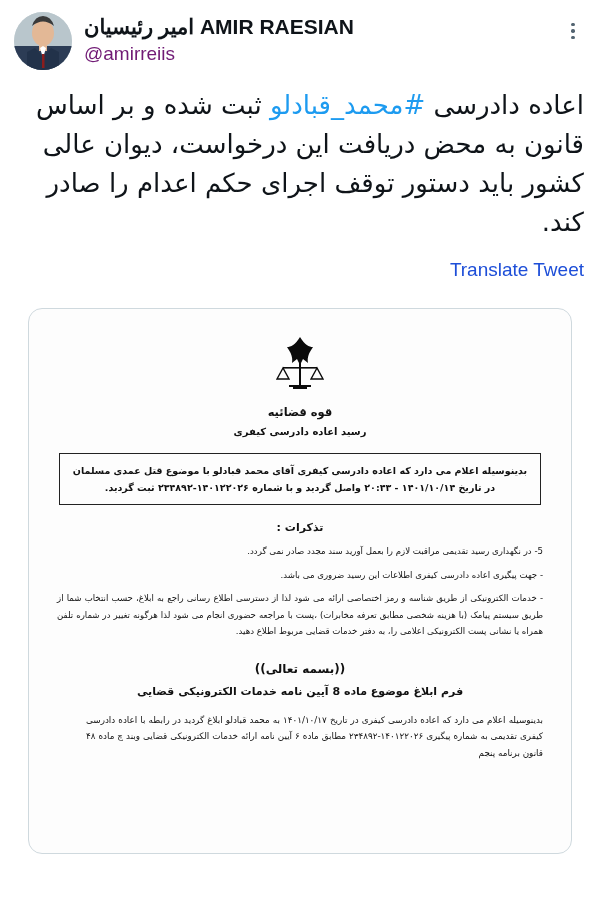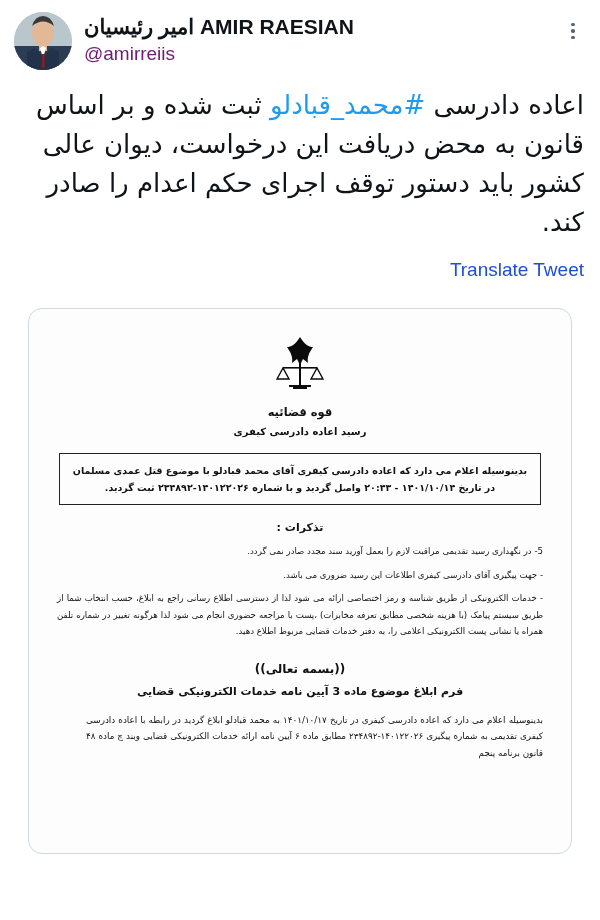--- a/index.html
+++ b/index.html
@@ -228,26 +228,26 @@
 
       <div class="doc-org">قوه قضائیه</div>
       <div class="doc-title">رسید اعاده دادرسی کیفری</div>
 
       <div class="doc-box">بدینوسیله اعلام می دارد که اعاده دادرسی کیفری آقای محمد قبادلو با موضوع قتل عمدی مسلمان در تاریخ ۱۴۰۱/۱۰/۱۴ - ۲۰:۴۳ واصل گردید و با شماره ۱۴۰۱۲۲۰۲۶-۲۳۴۸۹۲ ثبت گردید.</div>
 
       <div class="doc-section-title">تذکرات :</div>
 
       <div class="doc-notes">
         <p>5- در نگهداری رسید تقدیمی مراقبت لازم را بعمل آورید سند مجدد صادر نمی گردد.</p>
-        <p>- جهت پیگیری آقای دادرسی کیفری اطلاعات این رسید ضروری می باشد.</p>
+        <p>- جهت پیگیری اعاده دادرسی کیفری اطلاعات این رسید ضروری می باشد.</p>
         <p class="bold">- خدمات الکترونیکی از طریق شناسه و رمز اختصاصی ارائه می شود لذا از دسترسی اطلاع رسانی راجع به ابلاغ، حسب انتخاب شما از طریق سیستم پیامک (با هزینه شخصی مطابق تعرفه مخابرات) ،پست با مراجعه حضوری انجام می شود لذا هرگونه تغییر در شماره تلفن همراه یا نشانی پست الکترونیکی اعلامی را، به دفتر خدمات قضایی مربوط اطلاع دهید.</p>
       </div>
 
       <div class="doc-bismillah">((بسمه تعالی))</div>
-      <div class="doc-form-title">فرم ابلاغ موضوع ماده 3 آیین نامه خدمات الکترونیکی قضایی</div>
+      <div class="doc-form-title">فرم ابلاغ موضوع ماده 8 آیین نامه خدمات الکترونیکی قضایی</div>
 
       <div class="doc-body">
         <p>بدینوسیله اعلام می دارد که اعاده دادرسی کیفری در تاریخ ۱۴۰۱/۱۰/۱۷ به محمد قبادلو ابلاغ گردید در رابطه با اعاده دادرسی کیفری تقدیمی به شماره پیگیری ۱۴۰۱۲۲۰۲۶-۲۳۴۸۹۲ مطابق ماده ۶ آیین نامه ارائه خدمات الکترونیکی قضایی وبند چ ماده ۴۸ قانون برنامه پنجم</p>
       </div>
 
     </div>
   </div>
 
 </div>
 

